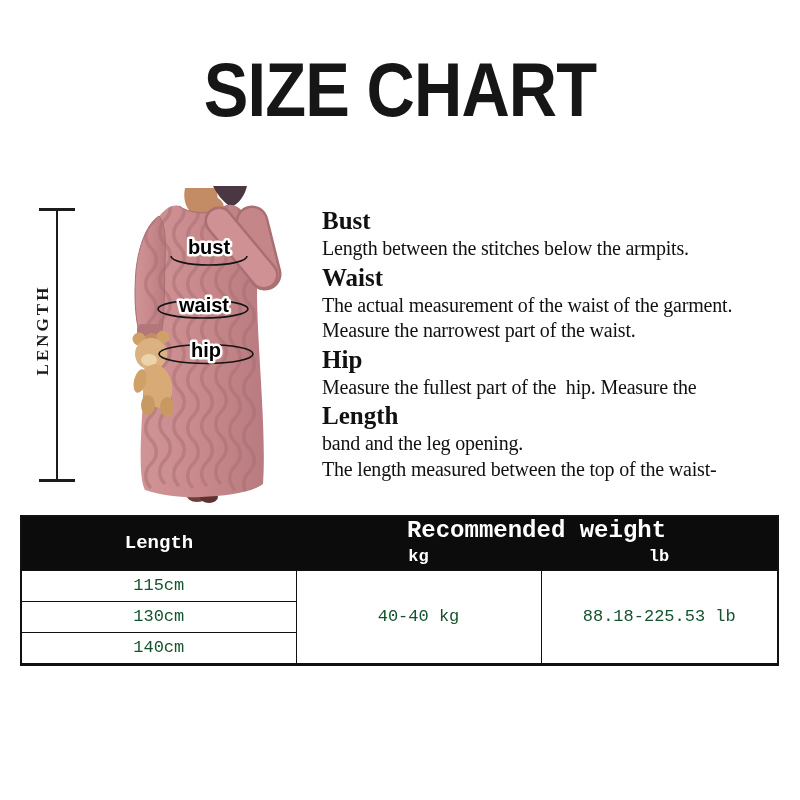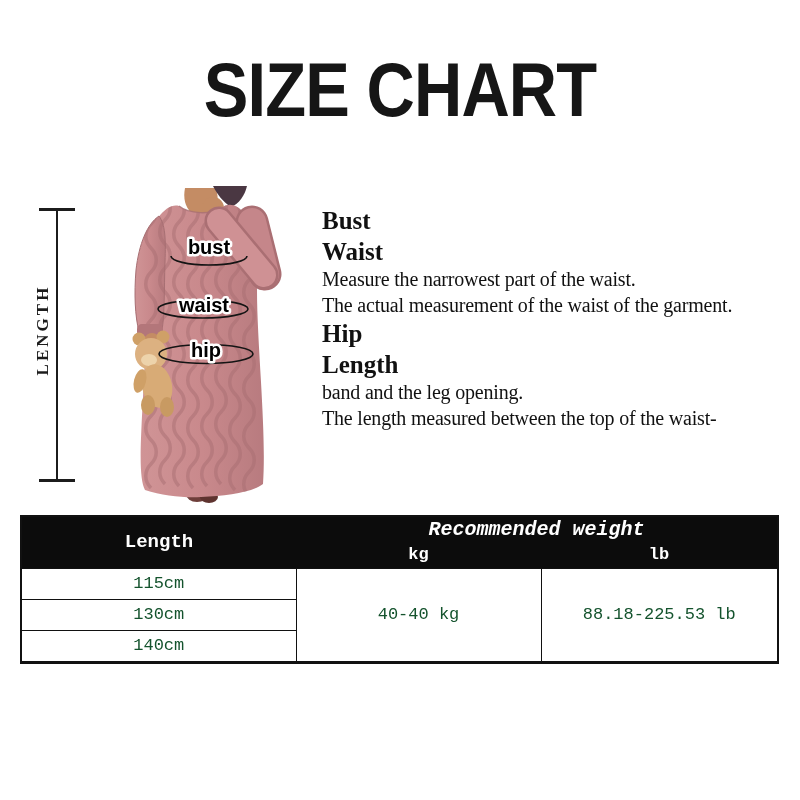--- a/index.html
+++ b/index.html
@@ -32,21 +32,21 @@
   .desc-line{font-size:20px;line-height:25.5px;letter-spacing:-0.2px;white-space:pre;}
 
   
   .size-table{position:absolute;left:20px;top:515px;width:757px;border-collapse:collapse;
     table-layout:fixed;font-family:"Liberation Mono","DejaVu Sans Mono",monospace;
     border:2px solid #111;border-bottom:3px solid #111;}
   .size-table col.c1{width:275px;} .size-table col.c2{width:245px;} .size-table col.c3{width:237px;}
   .size-table th{background:#0c0c0c;color:#ffffff;border:0;font-weight:700;text-align:center;padding:0;}
   .size-table tr.hr1{height:26px;} .size-table tr.hr2{height:26px;}
   .th-length{font-size:19px;}
-  .th-group{font-size:20px;font-style:italic;}
+  .th-group{font-size:24px;}
   .th-sub{font-size:17px;margin-top:44px;}
   .size-table td{border:1.5px solid #111;height:30px;text-align:center;vertical-align:middle;
     font-size:17px;color:#14532d;padding:0;white-space:pre;}
 </style>
 </head>
 <body>
 
 <div class="page-title">SIZE CHART</div>
 
 <div>
@@ -120,26 +120,28 @@
   <ellipse cx="88" cy="123" rx="45" ry="9" fill="none" stroke="#141414" stroke-width="1.6"></ellipse>
   <ellipse cx="91" cy="168" rx="47" ry="9.5" fill="none" stroke="#141414" stroke-width="1.6"></ellipse>
 
   <text class="marker-text" x="94" y="68">bust</text>
   <text class="marker-text" x="89" y="126">waist</text>
   <text class="marker-text" x="91" y="171">hip</text>
 </svg>
 
 <div class="descs">
   <div class="desc-heading">Bust</div>
+  <div class="desc-line">Length between the stitches below the armpits.</div>
 
   <div class="desc-heading">Waist</div>
+  <div class="desc-line">The actual measurement of the waist of the garment.</div>
   <div class="desc-line">Measure the narrowest part of the waist.</div>
-  <div class="desc-line">The actual measurement of the waist of the garment.</div>
 
   <div class="desc-heading">Hip</div>
+  <div class="desc-line">Measure the fullest part of the  hip. Measure the</div>
 
   <div class="desc-heading">Length</div>
   <div class="desc-line">band and the leg opening.</div>
   <div class="desc-line">The length measured between the top of the waist-</div>
 </div>
 
 <table class="size-table">
   <colgroup>
       <col class="c1">
       <col class="c2">

